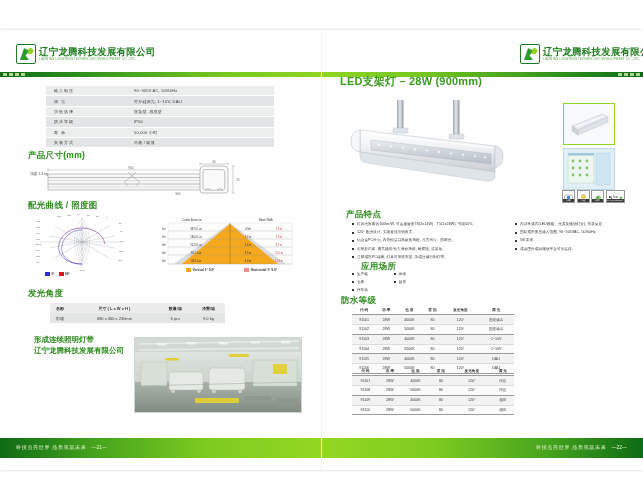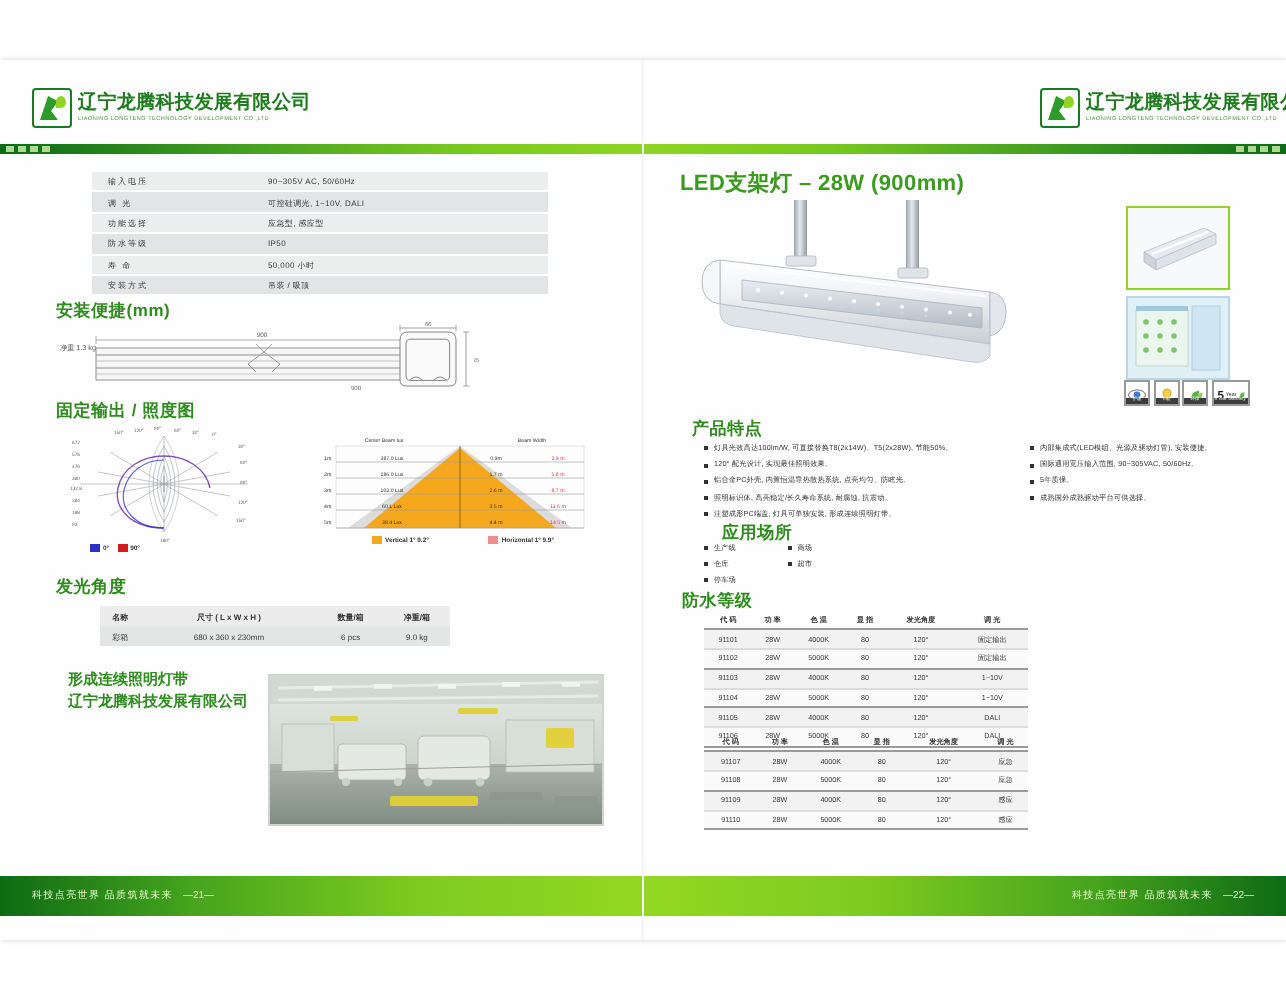--- a/index.html
+++ b/index.html
@@ -150,21 +150,21 @@
   .case-photo {
     position: absolute; left: 134px; top: 337px;
     width: 168px; height: 76px;
     border: 1px solid #cfd6cf;
     overflow: hidden;
     background: #b9c3bb;
   }
 
   
   .prod-title {
-    position: absolute; left: 340px; top: 84px;
+    position: absolute; left: 340px; top: 74px;
     font-size: 11px; font-weight: bold; color: #3a9b1e;
     letter-spacing: .2px; white-space: nowrap;
   }
   .hero { position: absolute; left: 345px; top: 100px; width: 215px; height: 105px; }
   .thumb {
     position: absolute; width: 52px; height: 42px;
     border: 1px solid #8fd422; background: #f4f7f9; overflow: hidden;
   }
   .thumb.t1 { left: 563px; top: 103px; }
   .thumb.t2 { left: 563px; top: 148px; border-color:#bcd6e8; background:#dbeaf4; }
@@ -277,21 +277,21 @@
           <td class="k">寿    命</td>
           <td class="v">50,000 小时</td>
         </tr>
       <tr>
           <td class="k">安装方式</td>
           <td class="v">吊装 / 吸顶</td>
         </tr>
     </tbody>
   </table>
 
-  <div class="sec-h" style="left:28px; top:150px;">安装便捷(mm)</div>
+  <div class="sec-h" style="left:28px; top:150px;">产品尺寸(mm)</div>
   <div class="dim-weight">净重 1.3 kg</div>
 
   <div class="dim-wrap">
     <svg width="215" height="34" viewBox="0 0 215 34">
       <g stroke="#777" stroke-width="0.4" fill="none">
         <rect x="20" y="11" width="172" height="16" fill="#f6f6f6"></rect>
         <line x1="20" y1="14.5" x2="192" y2="14.5"></line>
         <line x1="20" y1="17.5" x2="192" y2="17.5" stroke="#bbb"></line>
         <line x1="20" y1="21" x2="192" y2="21"></line>
         <line x1="20" y1="24" x2="192" y2="24" stroke="#bbb"></line>
@@ -314,21 +314,21 @@
         <line x1="10" y1="4" x2="38" y2="4" stroke="#999"></line>
         <path d="M10 2.5 l0 3 M38 2.5 l0 3" stroke="#999"></path>
         <line x1="43" y1="6" x2="43" y2="33" stroke="#999"></line>
         <path d="M41.6 6 l3 0 M41.6 33 l3 0" stroke="#999"></path>
       </g>
       <text x="24" y="3" font-size="2.8" fill="#666" text-anchor="middle" font-family="Liberation Sans, sans-serif">66</text>
       <text x="48" y="21" font-size="2.8" fill="#666" text-anchor="middle" font-family="Liberation Sans, sans-serif">75</text>
     </svg>
   </div>
 
-  <div class="sec-h" style="left:28px; top:200px;">固定输出 / 照度图</div>
+  <div class="sec-h" style="left:28px; top:200px;">配光曲线 / 照度图</div>
 
   <div class="polar-wrap">
     <svg width="95" height="62" viewBox="0 0 95 62">
       <g stroke="#9aa0a6" stroke-width="0.3" fill="none">
         <path d="M47 6 A 42 42 0 0 1 47 54" stroke="#b0b6bb"></path>
         <path d="M47 6 A 42 42 0 0 0 47 54" stroke="#b0b6bb"></path>
         <path d="M47 11 A 36 36 0 0 1 47 49"></path>
         <path d="M47 16 A 31 31 0 0 1 47 44"></path>
         <path d="M47 21 A 25 25 0 0 1 47 39"></path>
         <path d="M47 26 A 18 18 0 0 1 47 34"></path>

